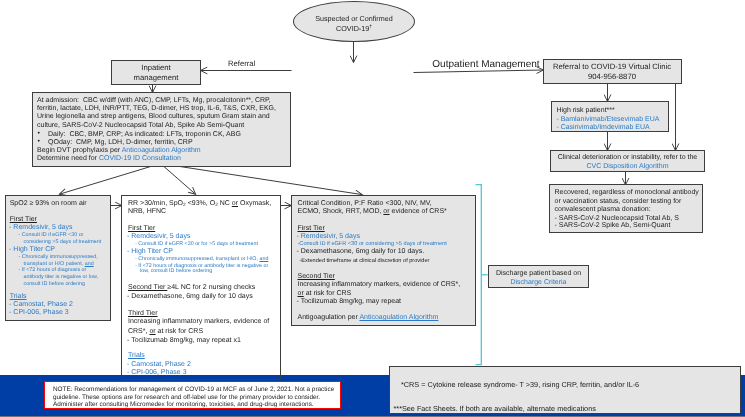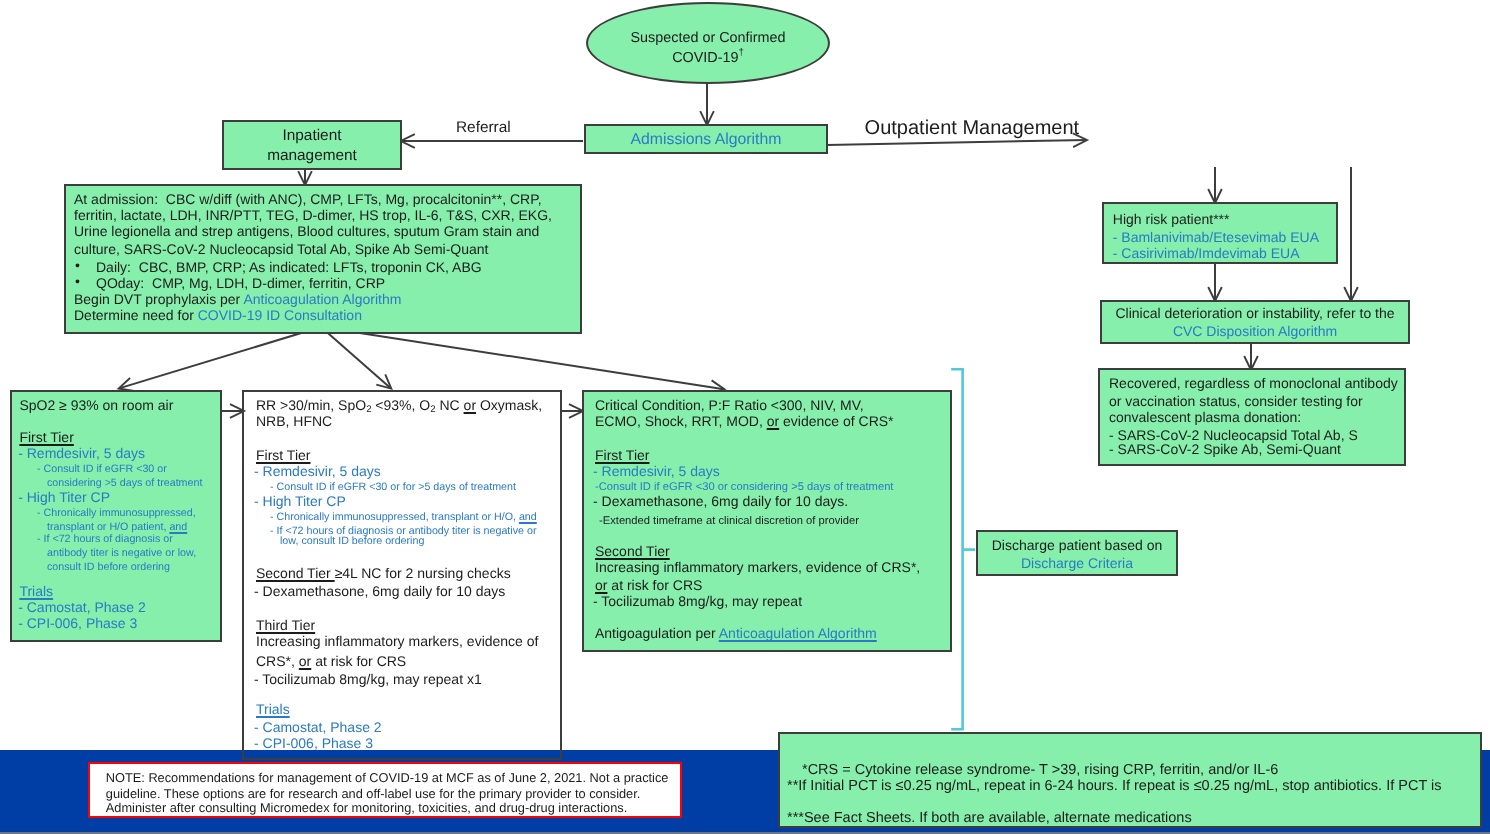--- a/index.html
+++ b/index.html
@@ -1,20 +1,20 @@
 <!DOCTYPE html>
 <html><head>
 <meta charset="utf-8">
 <style>
   html,body{margin:0;padding:0;}
   body{width:745px;height:417px;background:#ffffff;
        font-family:"Liberation Sans",sans-serif;overflow:hidden;position:relative;
        -webkit-font-smoothing:antialiased;text-rendering:geometricPrecision;}
   .stage{position:absolute;left:0;top:0;width:641px;height:417px;}
-  .node{position:absolute;box-sizing:border-box;border:1px solid #3d3d3d;background:#86efac;color:#1c1c1c;}
+  .node{position:absolute;box-sizing:border-box;border:1px solid #3d3d3d;background:#e5e5e5;color:#1c1c1c;}
   .ctr{text-align:center;}
   .u{text-decoration:underline;}
   sup{font-size:0.68em;vertical-align:super;line-height:0;}
   sub{font-size:0.68em;vertical-align:-0.18em;line-height:0;}
   svg.edges{position:absolute;left:0;top:0;width:745px;height:417px;pointer-events:none;}
   .t{position:absolute;white-space:pre;color:#1c1c1c;}
   .lnk,.lnk *{color:#2a7ac6;}
 </style>
 </head>
 <body>
@@ -61,34 +61,36 @@
 </svg>
 
 <div class="node" style="left:293px;top:1px;width:122px;height:41px;border-radius:50%;"></div>
 <div style="position:absolute;left:293px;top:1px;width:122px;
      height:41px;display:flex;flex-direction:column;align-items:center;justify-content:center;font-size:7.2px;padding-top:5px;box-sizing:border-box;
      line-height:9.6px;color:#1c1c1c;">
   <div>Suspected or Confirmed</div>
   <div><span>COVID-19</span><sup>†</sup></div>
 </div>
 
-<div class="node" style="left:292px;top:61.5px;width:122px;height:15px;display:flex;align-items:center;justify-content:center;">
-  <span class="lnk" style="font-size:7.9px;">Admissions Algorithm</span>
-</div>
 
 <div class="t" style="left:228px;top:58.5px;font-size:7.7px;">Referral</div>
 
 <div class="t" style="left:432.3px;top:58.5px;font-size:10px;">Outpatient Management</div>
 
 <div class="node ctr" style="left:111px;top:59.5px;width:90px;height:25px;display:flex;flex-direction:column;align-items:center;
             justify-content:center;font-size:7.7px;line-height:10px;padding-top:2px;box-sizing:border-box;">
   <div>Inpatient</div>
   <div>management</div>
 </div>
 
+<div class="node ctr" style="left:542.5px;top:58.5px;width:139px;height:25px;display:flex;flex-direction:column;align-items:center;
+            justify-content:center;font-size:7.7px;line-height:10px;padding-top:2px;box-sizing:border-box;">
+  <div>Referral to COVID-19 Virtual Clinic</div>
+  <div>904-956-8870</div>
+</div>
 
 <div class="node" style="left:31.5px;top:91.5px;width:259px;height:75px;"></div>
 <div style="position:absolute;left:31.5px;top:91.5px;width:259px;height:75px;font-size:7px;color:#1c1c1c;">
   <div class="t" style="left:5.5px;top:5.2px;">At admission:  CBC w/diff (with ANC), CMP, LFTs, Mg, procalcitonin**, CRP,</div>
   <div class="t" style="left:5.5px;top:13.6px;">ferritin, lactate, LDH, INR/PTT, TEG, D-dimer, HS trop, IL-6, T&amp;S, CXR, EKG,</div>
   <div class="t" style="left:5.5px;top:21.8px;">Urine legionella and strep antigens, Blood cultures, sputum Gram stain and</div>
   <div class="t" style="left:5.5px;top:30.1px;">culture, SARS-CoV-2 Nucleocapsid Total Ab, Spike Ab Semi-Quant</div>
   <div class="t" style="left:6px;top:38.2px;">•</div>
   <div class="t" style="left:16.5px;top:39.2px;">Daily:  CBC, BMP, CRP; As indicated: LFTs, troponin CK, ABG</div>
   <div class="t" style="left:6px;top:46.1px;">•</div>
@@ -200,17 +202,16 @@
             background:#fff;box-sizing:border-box;"></div>
 <div style="position:absolute;left:43.5px;top:380.8px;width:297px;height:28.7px;font-size:6.4px;color:#1c1c1c;">
   <div class="t" style="left:9.4px;top:5.5px;">NOTE: Recommendations for management of COVID-19 at MCF as of June 2, 2021. Not a practice</div>
   <div class="t" style="left:9.4px;top:13px;">guideline. These options are for research and off-label use for the primary provider to consider.</div>
   <div class="t" style="left:9.4px;top:20.3px;">Administer after consulting Micromedex for monitoring, toxicities, and drug-drug interactions.</div>
 </div>
 
 <div class="node" style="left:389px;top:366px;width:351.5px;height:47.5px;"></div>
 <div style="position:absolute;left:389px;top:366px;width:351px;height:51px;font-size:7.25px;color:#1c1c1c;">
   <div class="t" style="left:12px;top:13.5px;">*CRS = Cytokine release syndrome- T &gt;39, rising CRP, ferritin, and/or IL-6</div>
-  <div class="t" style="left:4.5px;top:21.6px;">**If Initial PCT is ≤0.25 ng/mL, repeat in 6-24 hours. If repeat is ≤0.25 ng/mL, stop antibiotics. If PCT is</div>
   <div class="t" style="left:4.5px;top:38px;">***See Fact Sheets. If both are available, alternate medications</div>
 </div>
 
 </div>
 
 </body></html>

